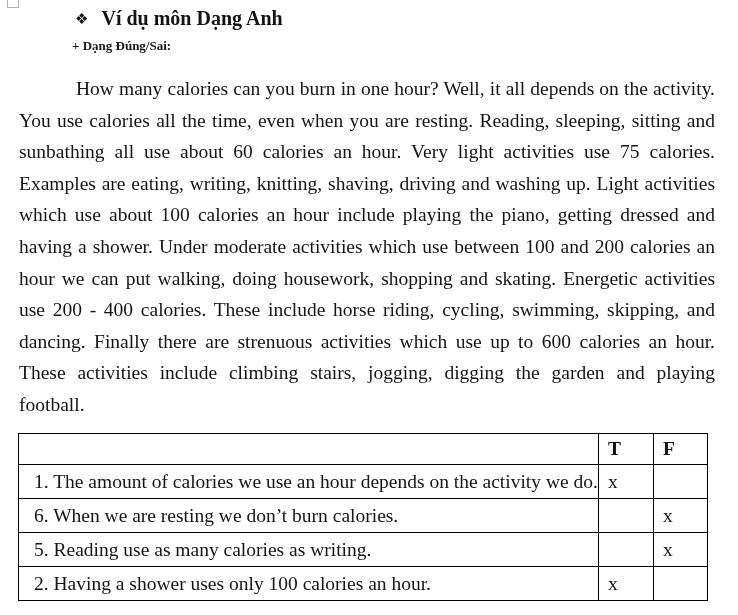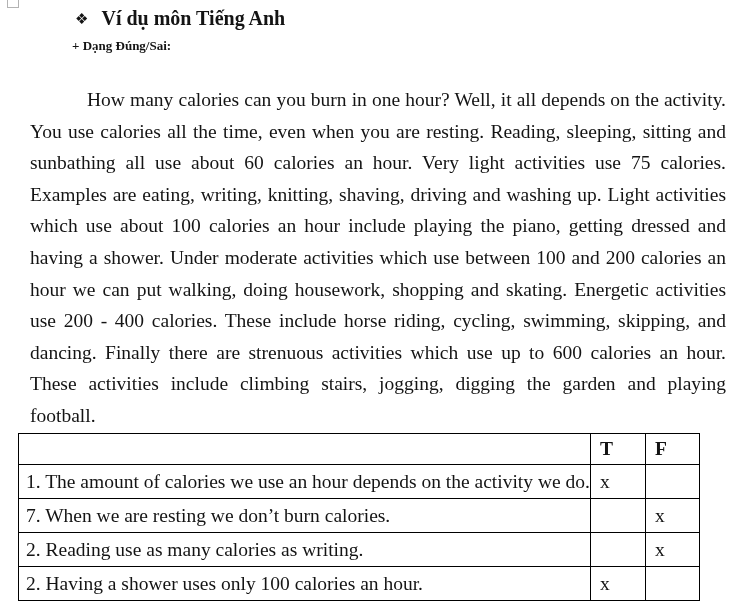--- a/index.html
+++ b/index.html
@@ -45,21 +45,21 @@
     top: 38px;
     font-weight: bold;
     font-size: 13px;
     white-space: nowrap;
   }
   .body-paragraph {
     position: absolute;
     left: 15px;
     top: 69px;
     width: 696px;
-    margin: 15px;
+    margin: 4px;
     font-size: 19.5px;
     line-height: 31.6px;
     text-align: justify;
     text-indent: 57px;
   }
   .tf-table {
     position: absolute;
     left: 18px;
     top: 433px;
     border-collapse: collapse;
@@ -72,34 +72,34 @@
   .tf-table .c3 { width: 54px; }
   .tf-table td {
     border: 1.5px solid #000000;
     vertical-align: middle;
     padding: 0;
     overflow: hidden;
     white-space: nowrap;
   }
   .tf-table tr { height: 34px; }
   .tf-table tr.hrow { height: 31px; }
-  .tf-table td.stmt { padding-left: 7px; }
+  .tf-table td.stmt { padding-left: 15px; }
   .tf-table td.mark { padding-left: 9px; }
   .bold { font-weight: bold; }
 </style>
 </head>
 <body>
 
 <div class="page">
 
   <div class="gray-square"></div>
 
   <div class="h1">
     <span class="bullet">❖</span>
-    <span>Ví dụ môn Tiếng Anh</span>
+    <span>Ví dụ môn Dạng Anh</span>
   </div>
 
   <div class="h2">+ Dạng Đúng/Sai:</div>
 
   <p class="body-paragraph">How many calories can you burn in one hour? Well, it all depends on the activity. You use calories all the time, even when you are resting. Reading, sleeping, sitting and sunbathing all use about 60 calories an hour. Very light activities use 75 calories. Examples are eating, writing, knitting, shaving, driving and washing up. Light activities which use about 100 calories an hour include playing the piano, getting dressed and having a shower. Under moderate activities which use between 100 and 200 calories an hour we can put walking, doing housework, shopping and skating. Energetic activities use 200 - 400 calories. These include horse riding, cycling, swimming, skipping, and dancing. Finally there are strenuous activities which use up to 600 calories an hour. These activities include climbing stairs, jogging, digging the garden and playing football.</p>
 
   <table class="tf-table">
     <colgroup>
       <col class="c1">
         <col class="c2">
@@ -110,26 +110,26 @@
         <td class="stmt"></td>
         <td class="mark bold">T</td>
         <td class="mark bold">F</td>
       </tr>
       <tr>
         <td class="stmt">1. The amount of calories we use an hour depends on the activity we do.</td>
         <td class="mark">x</td>
         <td class="mark"></td>
       </tr>
       <tr>
-        <td class="stmt">7. When we are resting we don’t burn calories.</td>
+        <td class="stmt">6. When we are resting we don’t burn calories.</td>
         <td class="mark"></td>
         <td class="mark">x</td>
       </tr>
       <tr>
-        <td class="stmt">2. Reading use as many calories as writing.</td>
+        <td class="stmt">5. Reading use as many calories as writing.</td>
         <td class="mark"></td>
         <td class="mark">x</td>
       </tr>
       <tr>
         <td class="stmt">2. Having a shower uses only 100 calories an hour.</td>
         <td class="mark">x</td>
         <td class="mark"></td>
       </tr>
     </tbody>
   </table>

